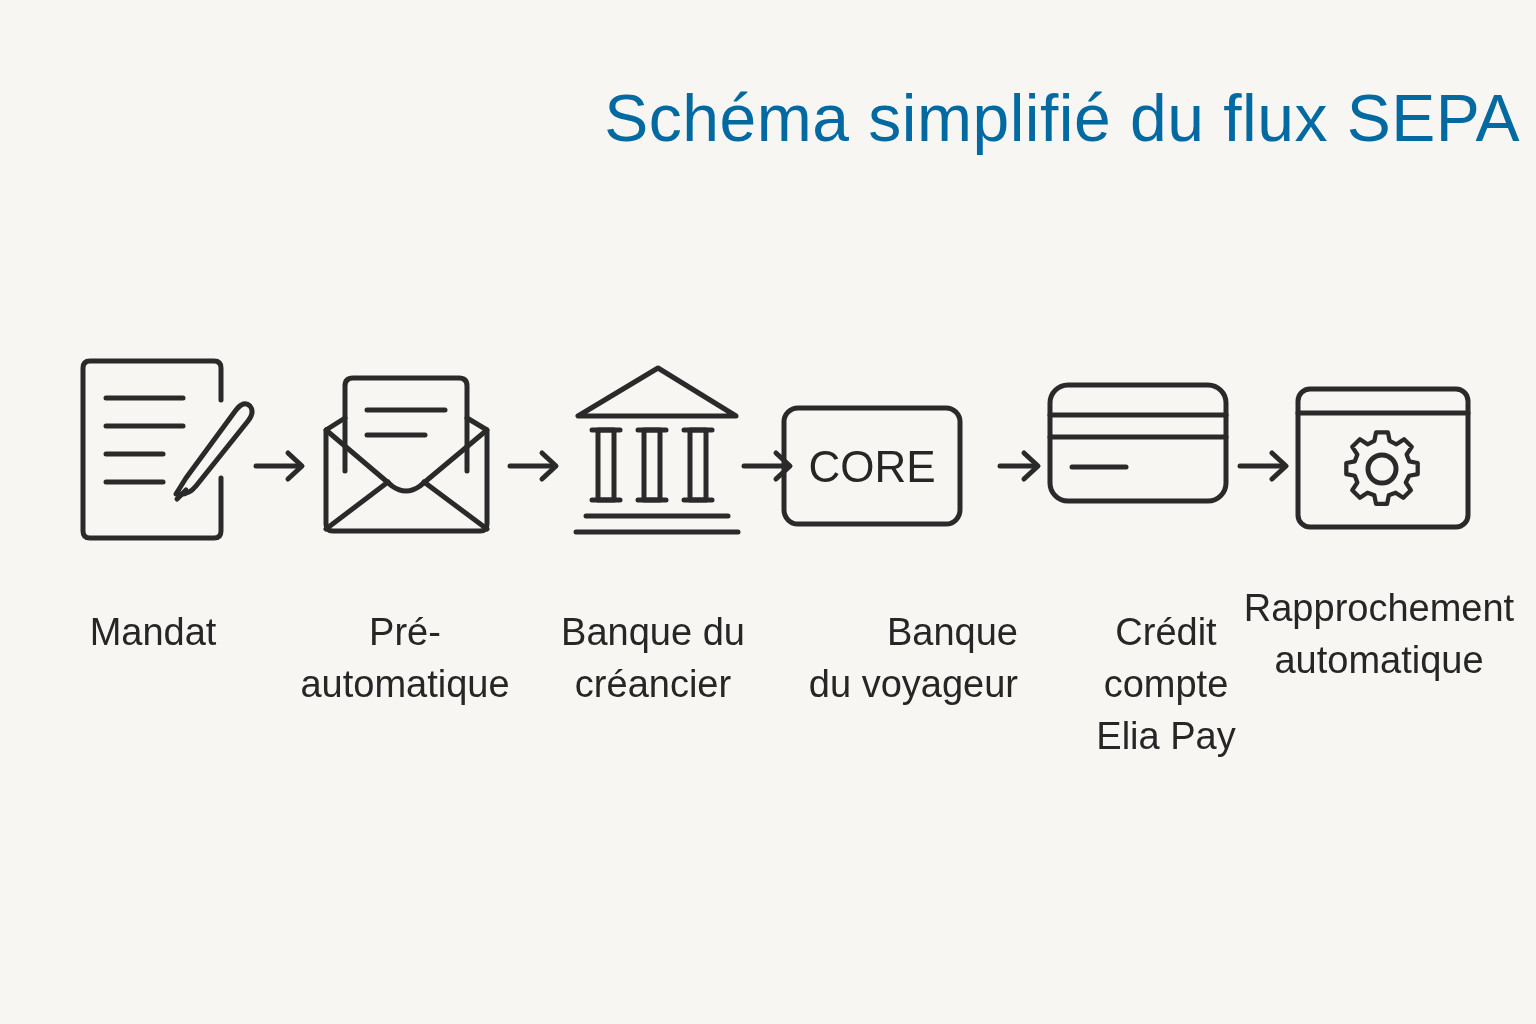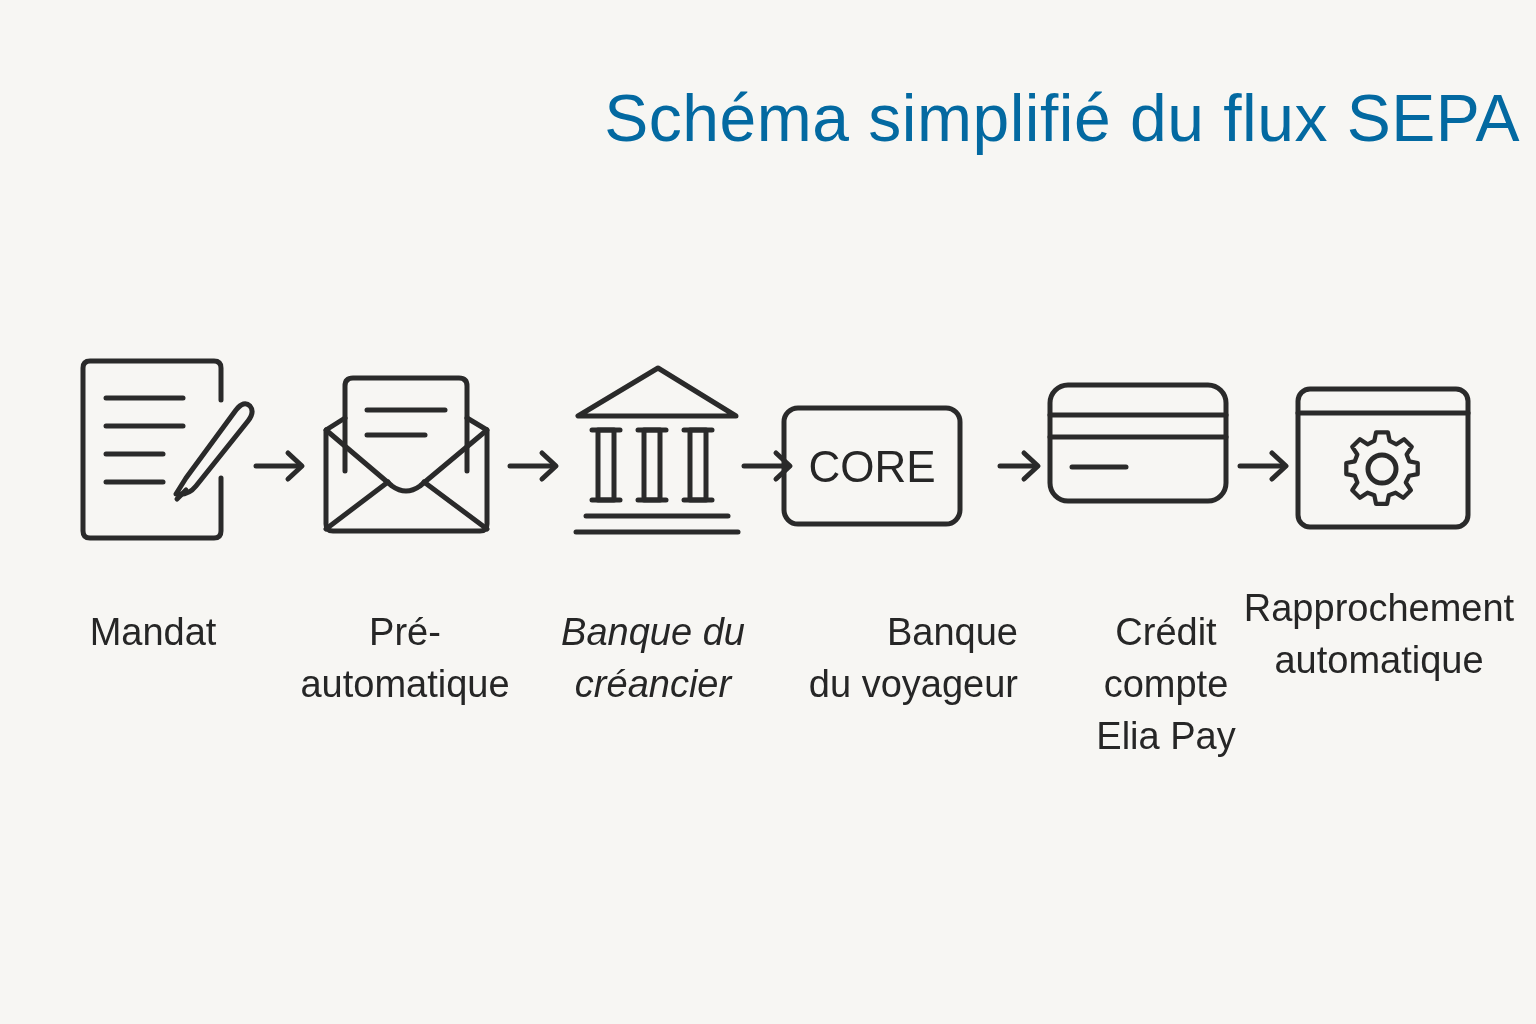--- a/index.html
+++ b/index.html
@@ -124,21 +124,21 @@
       <g>
         <line x1="112" y1="66" x2="140" y2="66"></line>
         <line x1="112" y1="136" x2="140" y2="136"></line>
         <rect x="118" y="66" width="16" height="70"></rect>
       </g>
 
       <line x1="14" y1="152" x2="156" y2="152"></line>
       <line x1="4" y1="168" x2="166" y2="168"></line>
     </svg>
   </div>
-  <div class="label" style="left:538px; top:566px; width:230px;font-style:italic;">Banque du
+  <div class="label" style="left:538px; top:566px; width:230px;">Banque du
 créancier</div>
 
   <div class="arrow" style="left:740px; top:449px;">
     <svg width="56" height="34" viewBox="0 0 56 34" fill="none" stroke="#2a2a2a" stroke-width="5" stroke-linecap="round" stroke-linejoin="round">
       <line x1="4" y1="17" x2="48" y2="17"></line>
       <polyline points="36,4 50,17 36,30"></polyline>
     </svg>
   </div>
 
   <div class="icon" style="left:780px; top:404px;">

